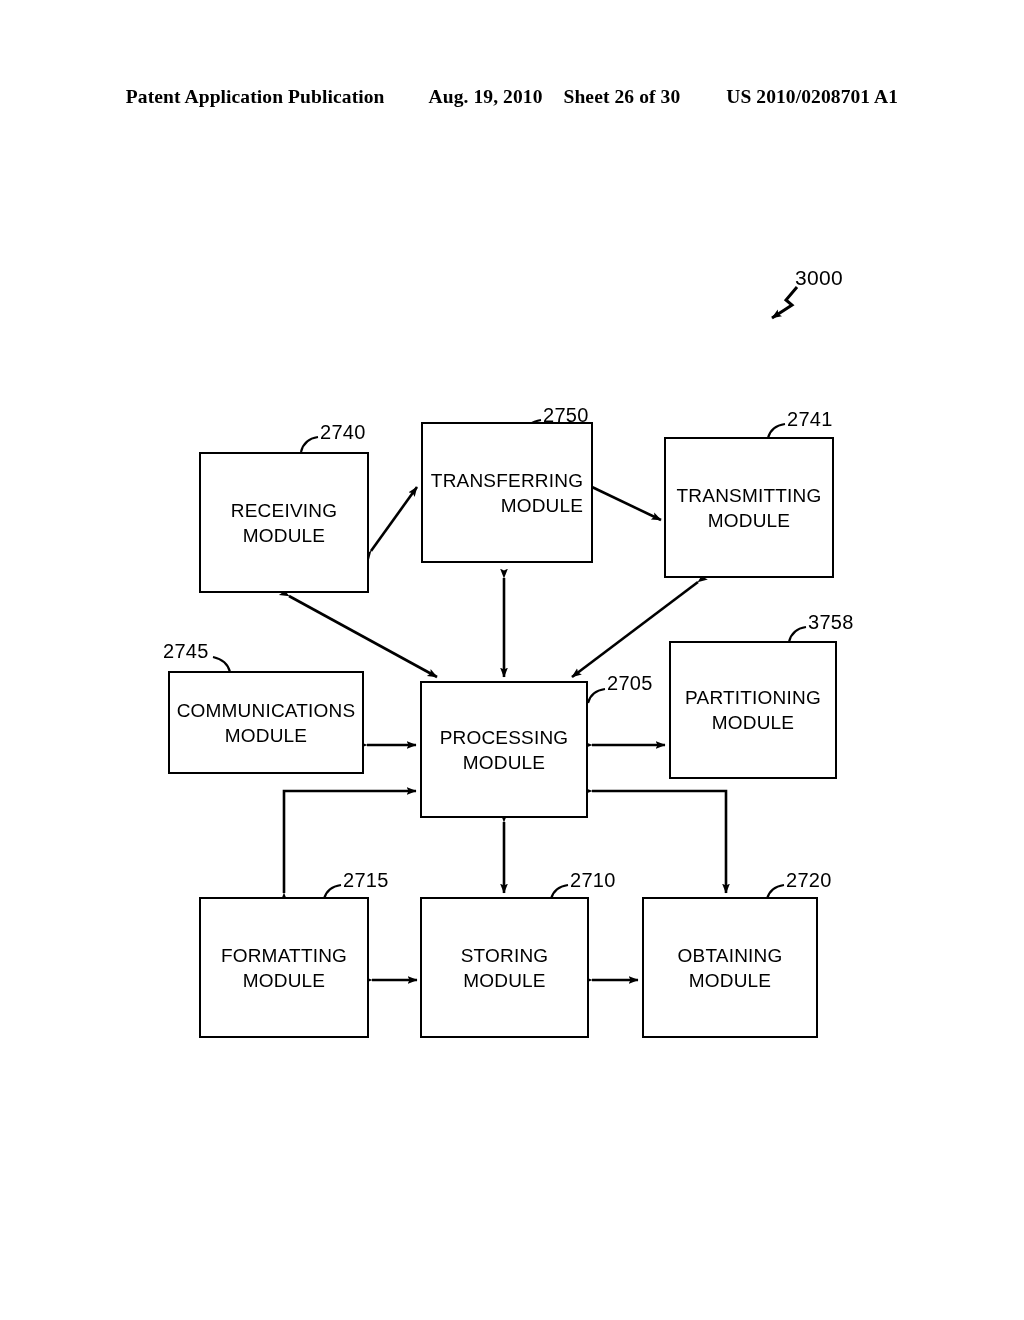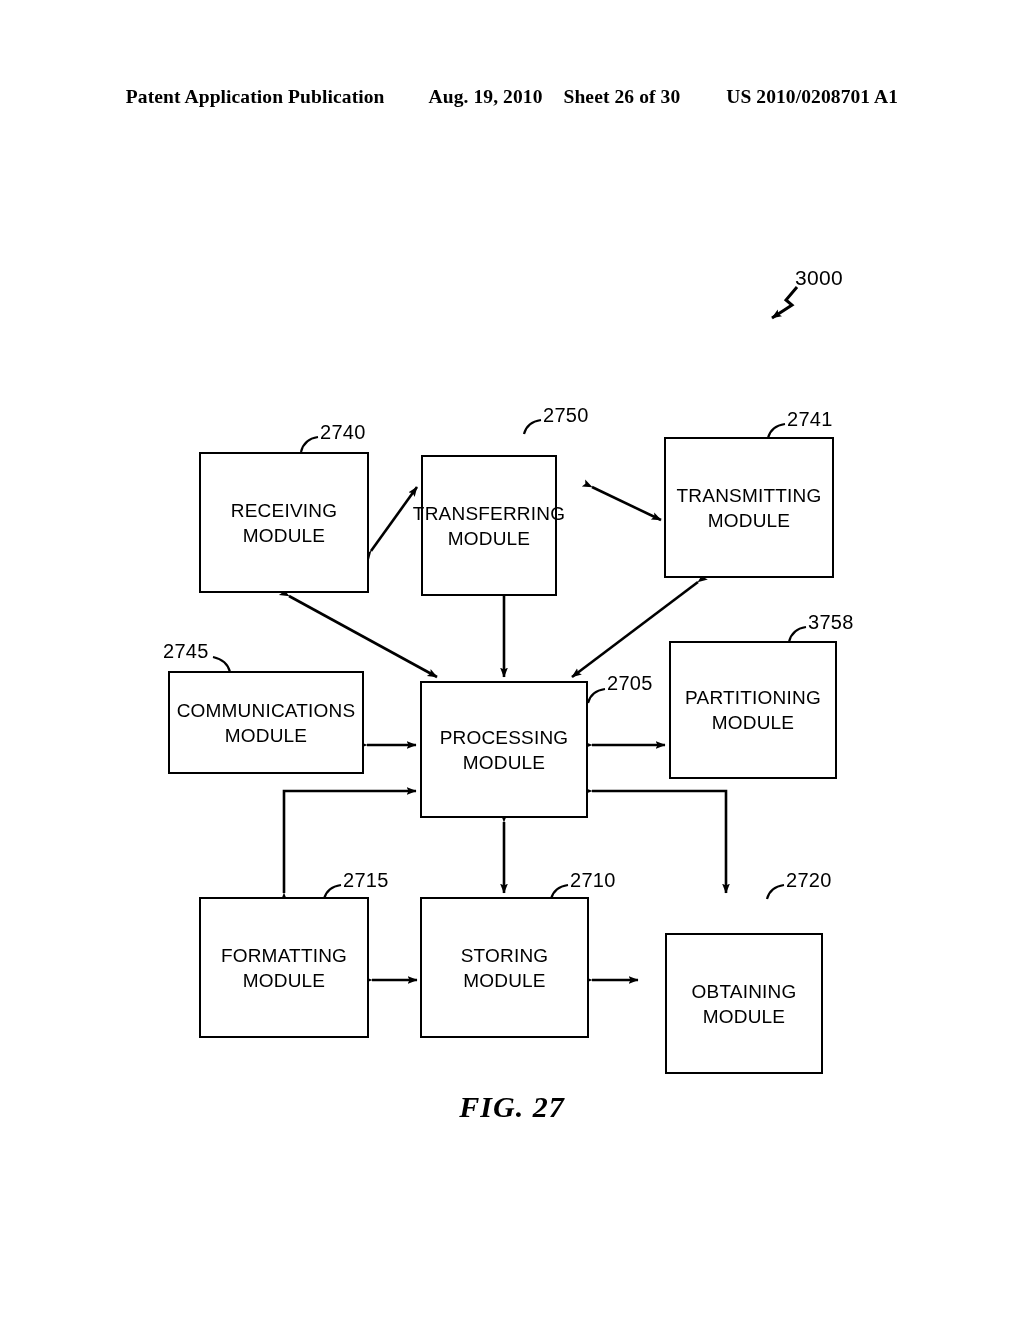--- a/index.html
+++ b/index.html
@@ -64,28 +64,28 @@
     text-align: center;
     font-size: 19px;
     line-height: 25px;
     letter-spacing: 0.2px;
     z-index: 3;
   }
   .mod span { display: block; white-space: pre-line; }
 
   
   #box-receiving     { left:199px; top:452px;  width:170px; height:141px; }
-  #box-transferring  { left:421px; top:455px;  width:136px; height:141px; }
+  #box-transferring  { left:421px; top:422px;  width:172px; height:141px;text-align:right; }
   #box-transmitting  { left:664px; top:437px;  width:170px; height:141px; }
   #box-communications{ left:168px; top:671px;  width:196px; height:103px; }
   #box-processing    { left:420px; top:681px;  width:168px; height:137px; }
   #box-partitioning  { left:669px; top:641px;  width:168px; height:138px; }
   #box-formatting    { left:199px; top:897px;  width:170px; height:141px; }
   #box-storing       { left:420px; top:897px;  width:169px; height:141px;align-items:center; }
-  #box-obtaining     { left:665px; top:897px;  width:158px; height:141px;margin-top:36px; }
+  #box-obtaining     { left:642px; top:897px;  width:176px; height:141px; }
 
   
   .ref {
     position: absolute;
     font-size: 20px;
     letter-spacing: 0.3px;
     z-index: 4;
     white-space: nowrap;
   }
   #ref-2700 { left:795px; top:266px; font-size: 21px; }
@@ -230,14 +230,13 @@
   </div>
   <div class="mod" id="box-storing">
     <span>STORING
 MODULE</span>
   </div>
   <div class="mod" id="box-obtaining">
     <span>OBTAINING
 MODULE</span>
   </div>
 
-  <div id="fig-caption">FIG. 27</div>
 </div>
 
 </body></html>

